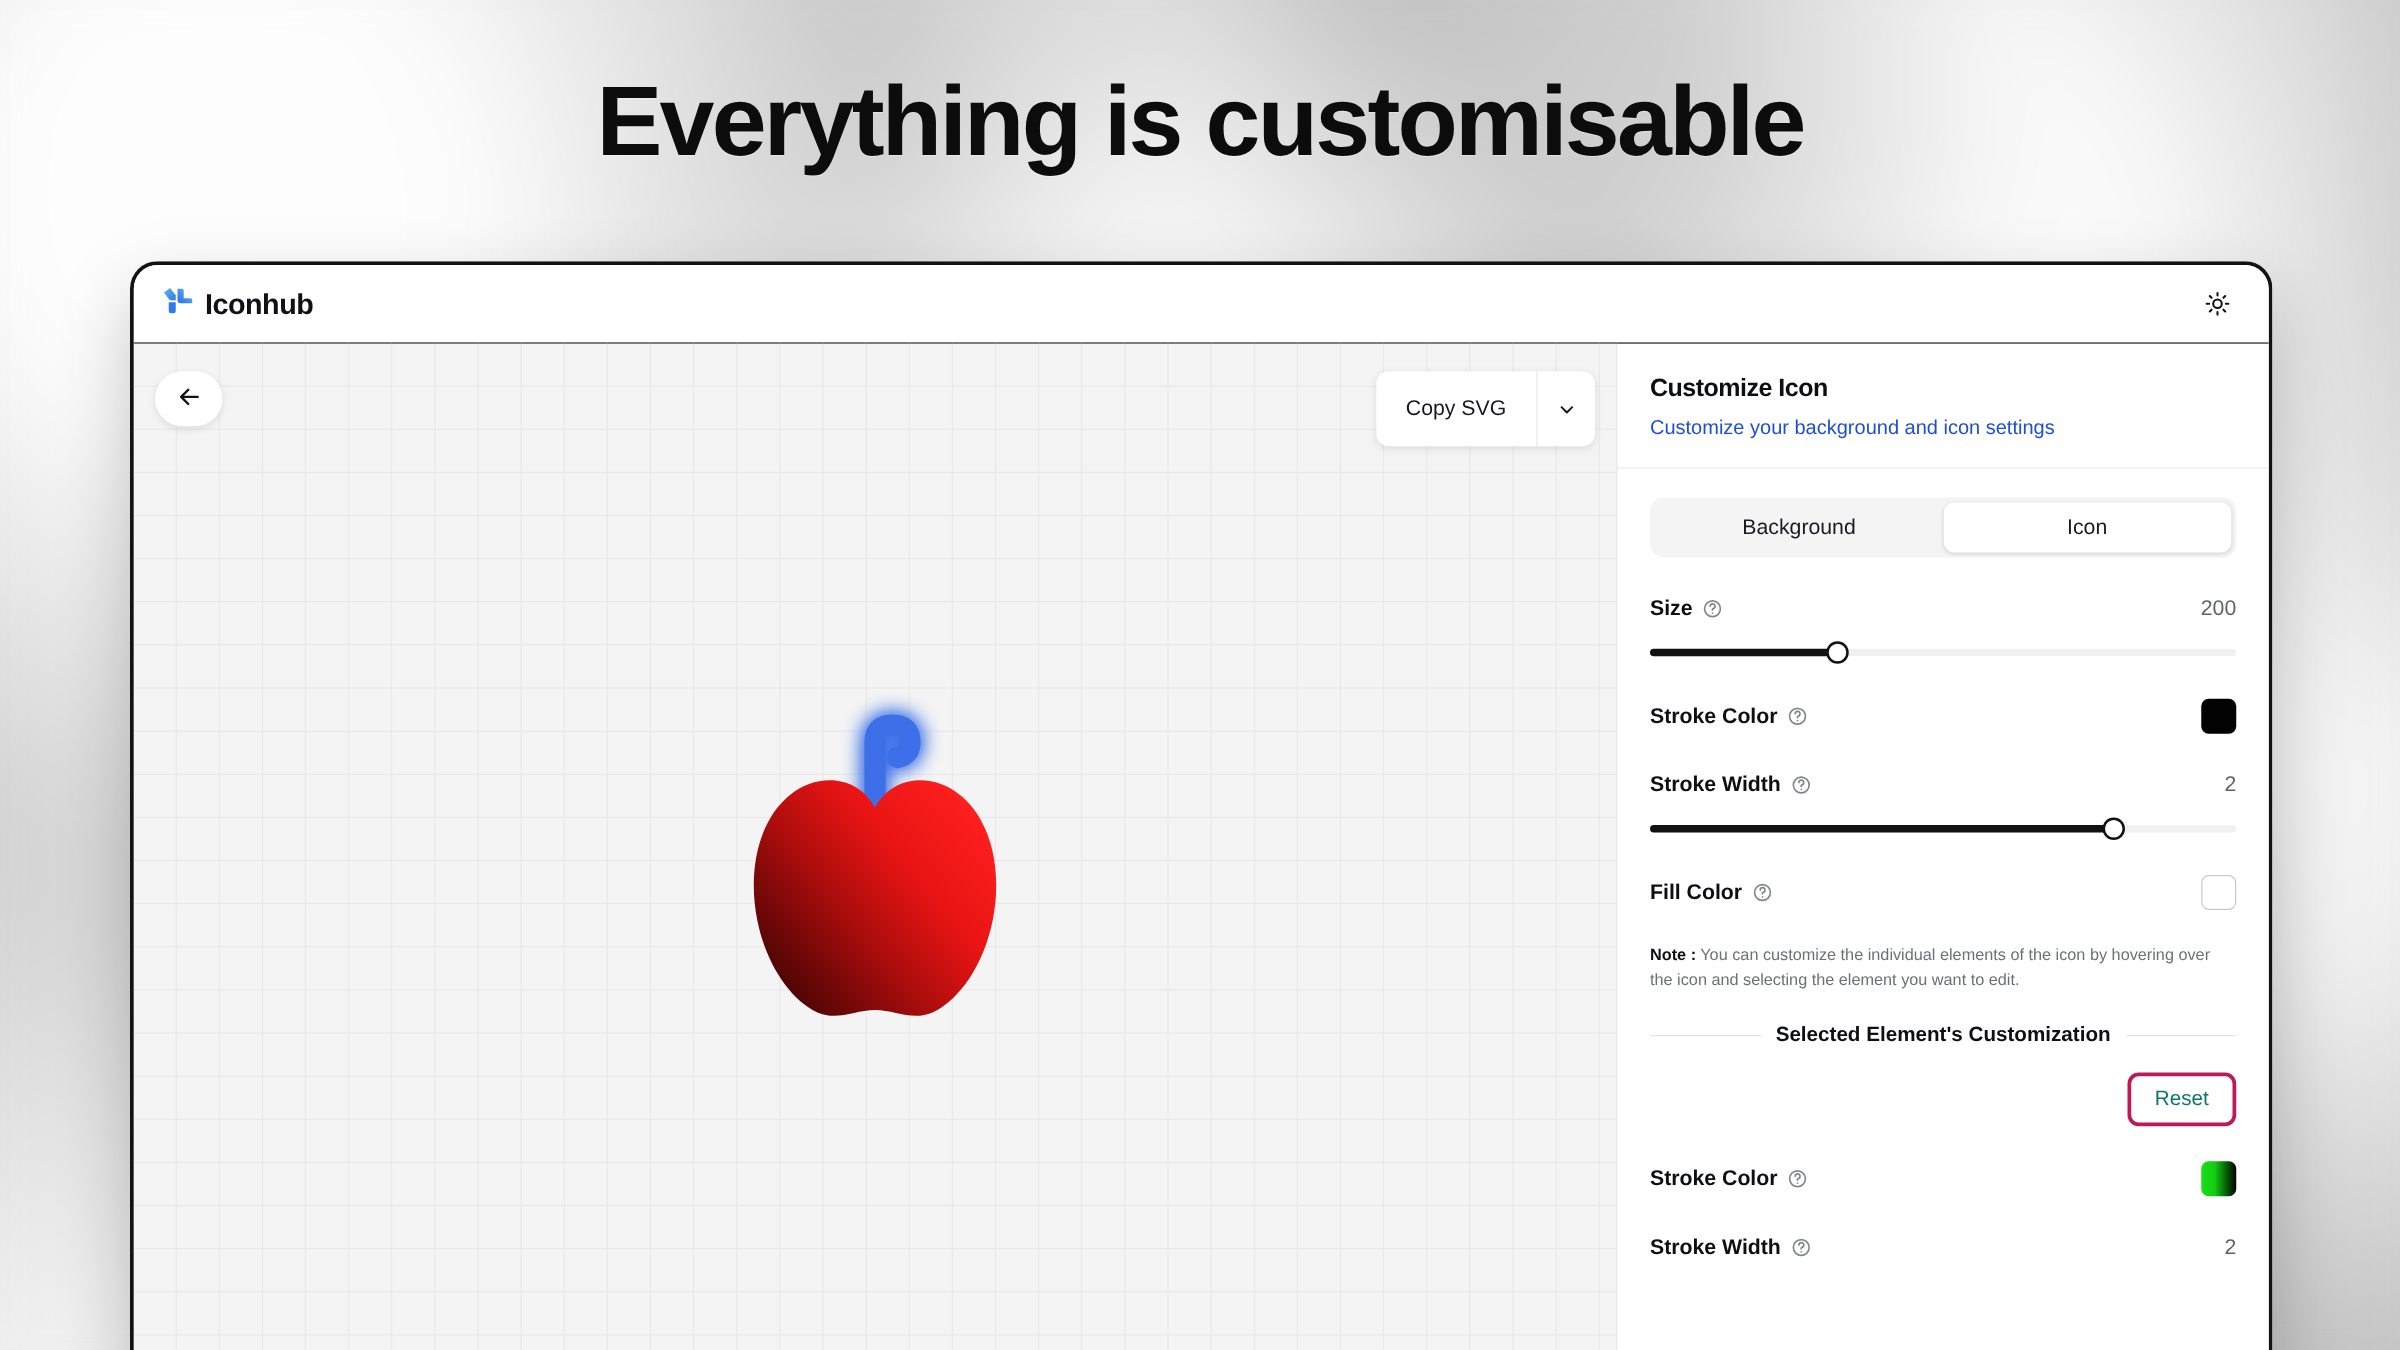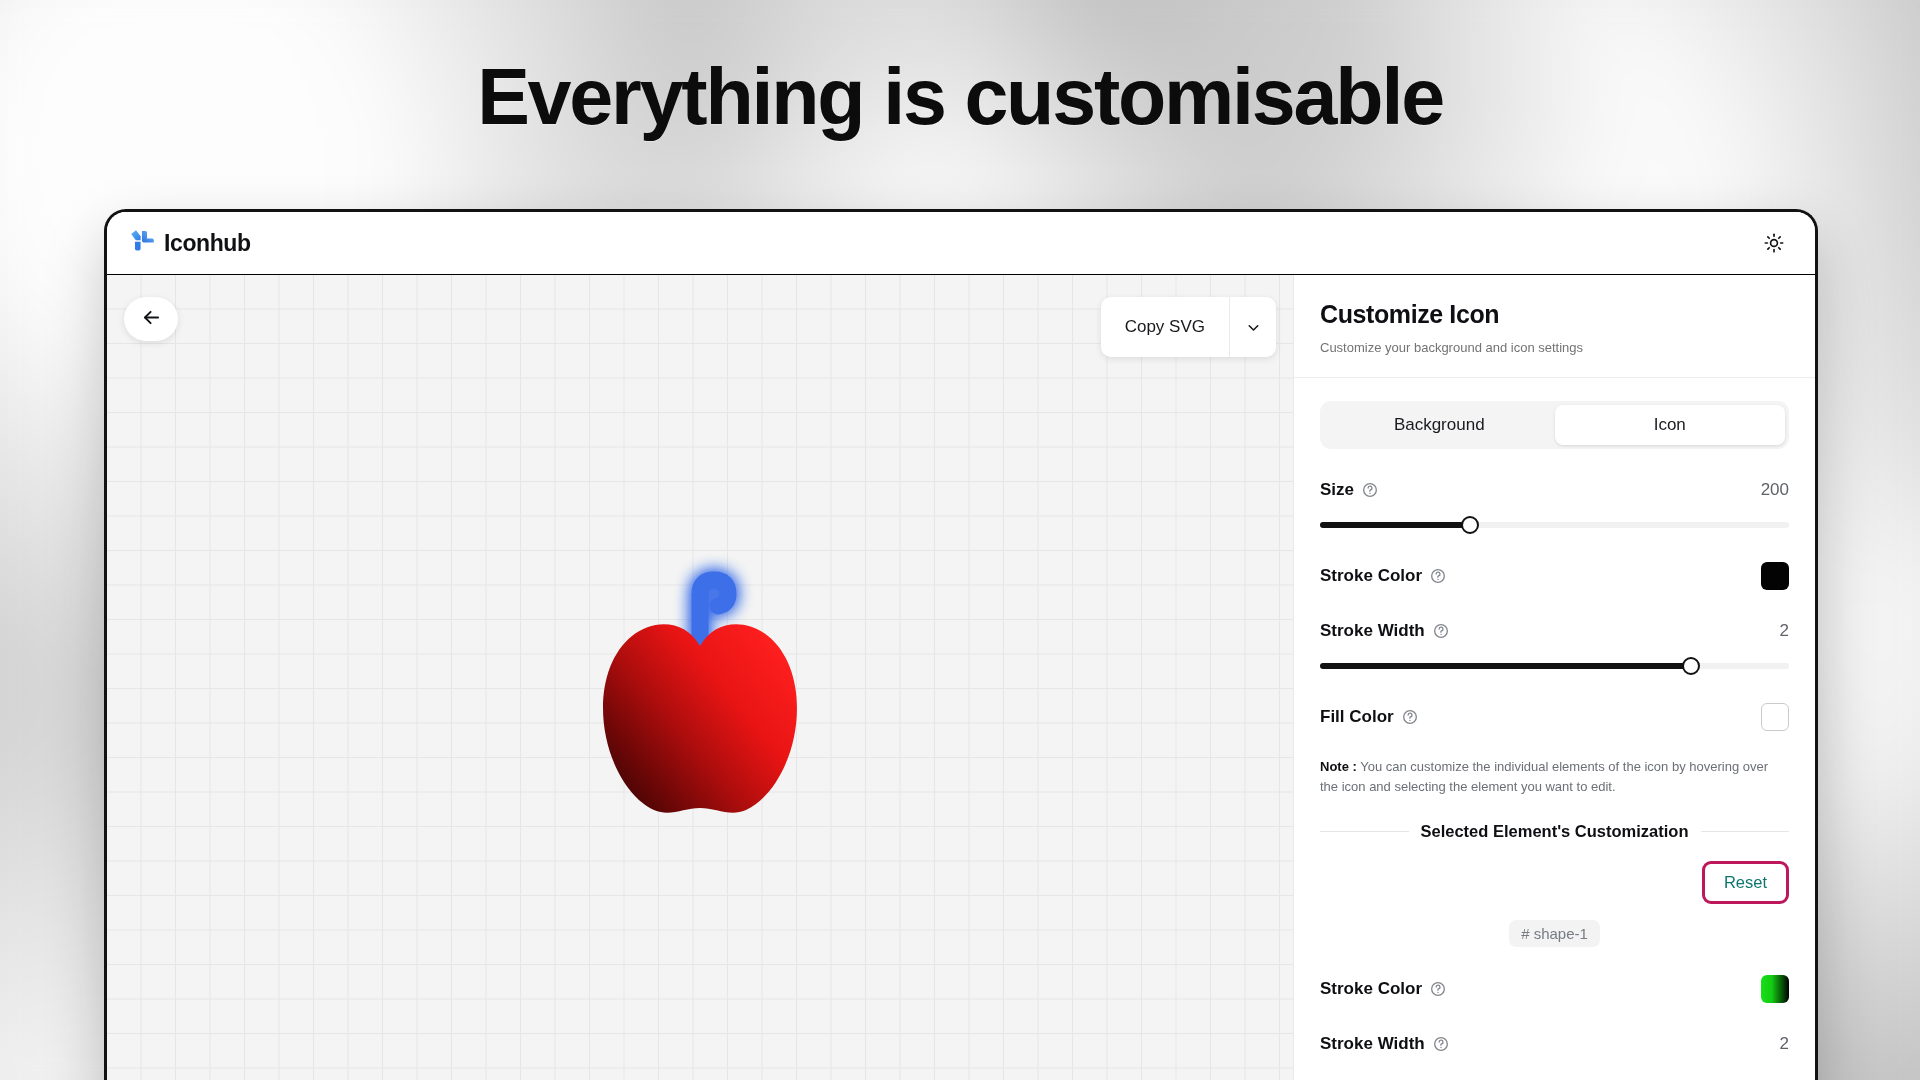--- a/index.html
+++ b/index.html
@@ -151,26 +151,26 @@
     background: #fff;
     display: flex; flex-direction: column;
     min-height: 0;
     overflow: hidden;
   }
   #panel-head {
     padding: 25px 26px 22px 26px;
     border-bottom: 1px solid #ededed;
   }
   #panel-title {
-    font-size: 25px; font-weight: 700; color: #0e0f12;
+    font-size: 20px; font-weight: 700; color: #0e0f12;
     letter-spacing: -0.4px;
   }
   #panel-sub {
     margin-top: 11px;
-    font-size: 13px; color: #737373;
+    font-size: 16px; color: #1d4ed8;
   }
   #panel-scroll {
     flex: 1; min-height: 0;
     padding: 23px 26px 0 26px;
     overflow: hidden;
   }
 
   
   #tabs {
     display: flex;
@@ -465,23 +465,20 @@
         <div id="divider">
           <span class="line"></span>
           <span class="label">Selected Element's Customization</span>
           <span class="line"></span>
         </div>
 
         <div id="reset-row">
           <button id="reset-button">Reset</button>
         </div>
 
-        <div id="shape-row">
-          <span id="shape-badge"># shape-1</span>
-        </div>
 
         <div class="ctrl">
           <div class="ctrl-row">
             <div class="ctrl-label">
               <span>Stroke Color</span>
               <span class="help-icon">
                 <svg width="16" height="16" viewBox="0 0 24 24" fill="none" stroke="#83878d" stroke-width="2">
                   <circle cx="12" cy="12" r="9.5"></circle>
                   <path d="M9.2 9.1a2.9 2.9 0 1 1 3.6 2.8c-.7.2-1 .8-1 1.5v.4" stroke-linecap="round"></path>
                   <circle cx="12" cy="17.1" r="1.05" fill="#83878d" stroke="none"></circle>

